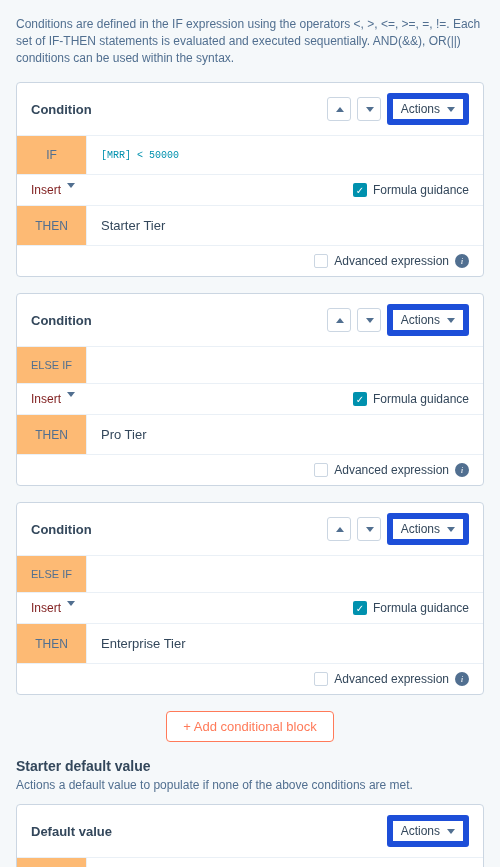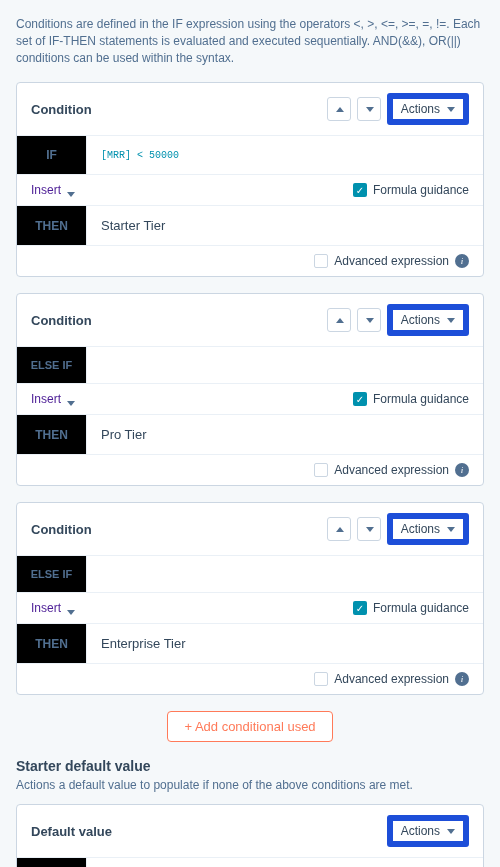--- a/index.html
+++ b/index.html
@@ -76,23 +76,23 @@
     }
     .condition-row {
       display: flex;
       align-items: stretch;
       border-bottom: 1px solid #eaf0f6;
     }
     .row-label {
       min-width: 70px;
       padding: 12px 10px;
       font-size: 12px;
-      font-weight: 700;
+      font-weight: 400;
       color: #516f90;
-      background: #000000;
+      background: #fdba74;
       border-right: 1px solid #eaf0f6;
       display: flex;
       align-items: center;
       justify-content: center;
     }
     .row-content {
       flex: 1;
       padding: 12px 14px;
       display: flex;
       align-items: center;
@@ -108,23 +108,23 @@
       justify-content: space-between;
       padding: 8px 14px;
       border-bottom: 1px solid #eaf0f6;
       background: #fff;
     }
     .insert-btn {
       background: none;
       border: none;
       cursor: pointer;
       font-size: 12px;
-      color: #4c1d95;
-      display: flex;
-      align-items: flex-end;
+      color: #7f1d1d;
+      display: flex;
+      align-items: flex-start;
       gap: 3px;
     }
     .formula-guidance {
       display: flex;
       align-items: center;
       gap: 6px;
       font-size: 12px;
       color: #33475b;
     }
     .checkbox-checked {
@@ -370,21 +370,21 @@
       </div>
     </div>
     <div class="advanced-row">
       <div class="checkbox-empty"></div>
       <span class="advanced-label">Advanced expression</span>
       <div class="info-icon">i</div>
     </div>
   </div>
 
   <div class="add-btn-wrapper">
-    <button class="add-btn">+ Add conditional used</button>
+    <button class="add-btn">+ Add conditional block</button>
   </div>
 
   <div>
     <div class="default-section-title">Starter default value</div>
     <div class="default-section-desc">Actions a default value to populate if none of the above conditions are met.</div>
     <div class="default-block">
       <div class="default-header">
         <span class="default-header-label">Default value</span>
         <button class="actions-btn">
           <span>Actions</span>

